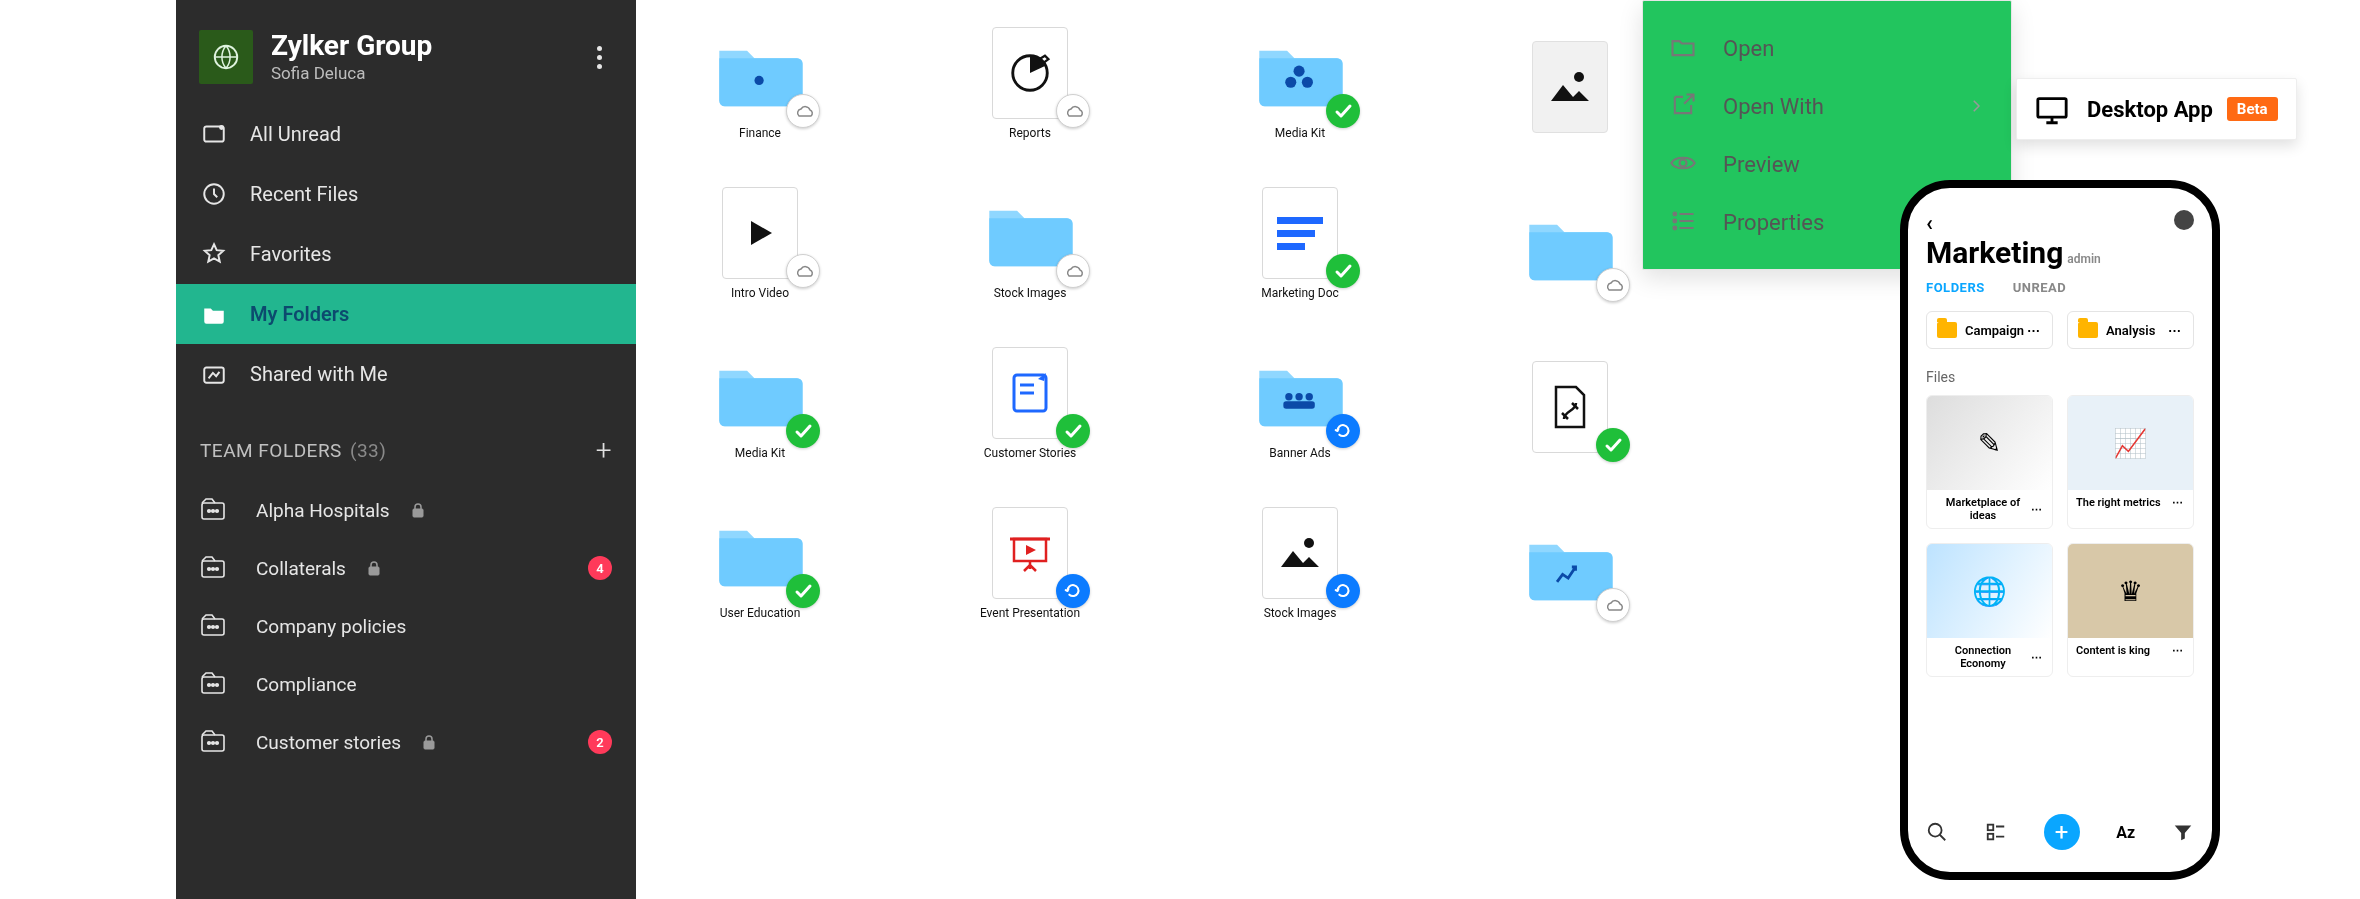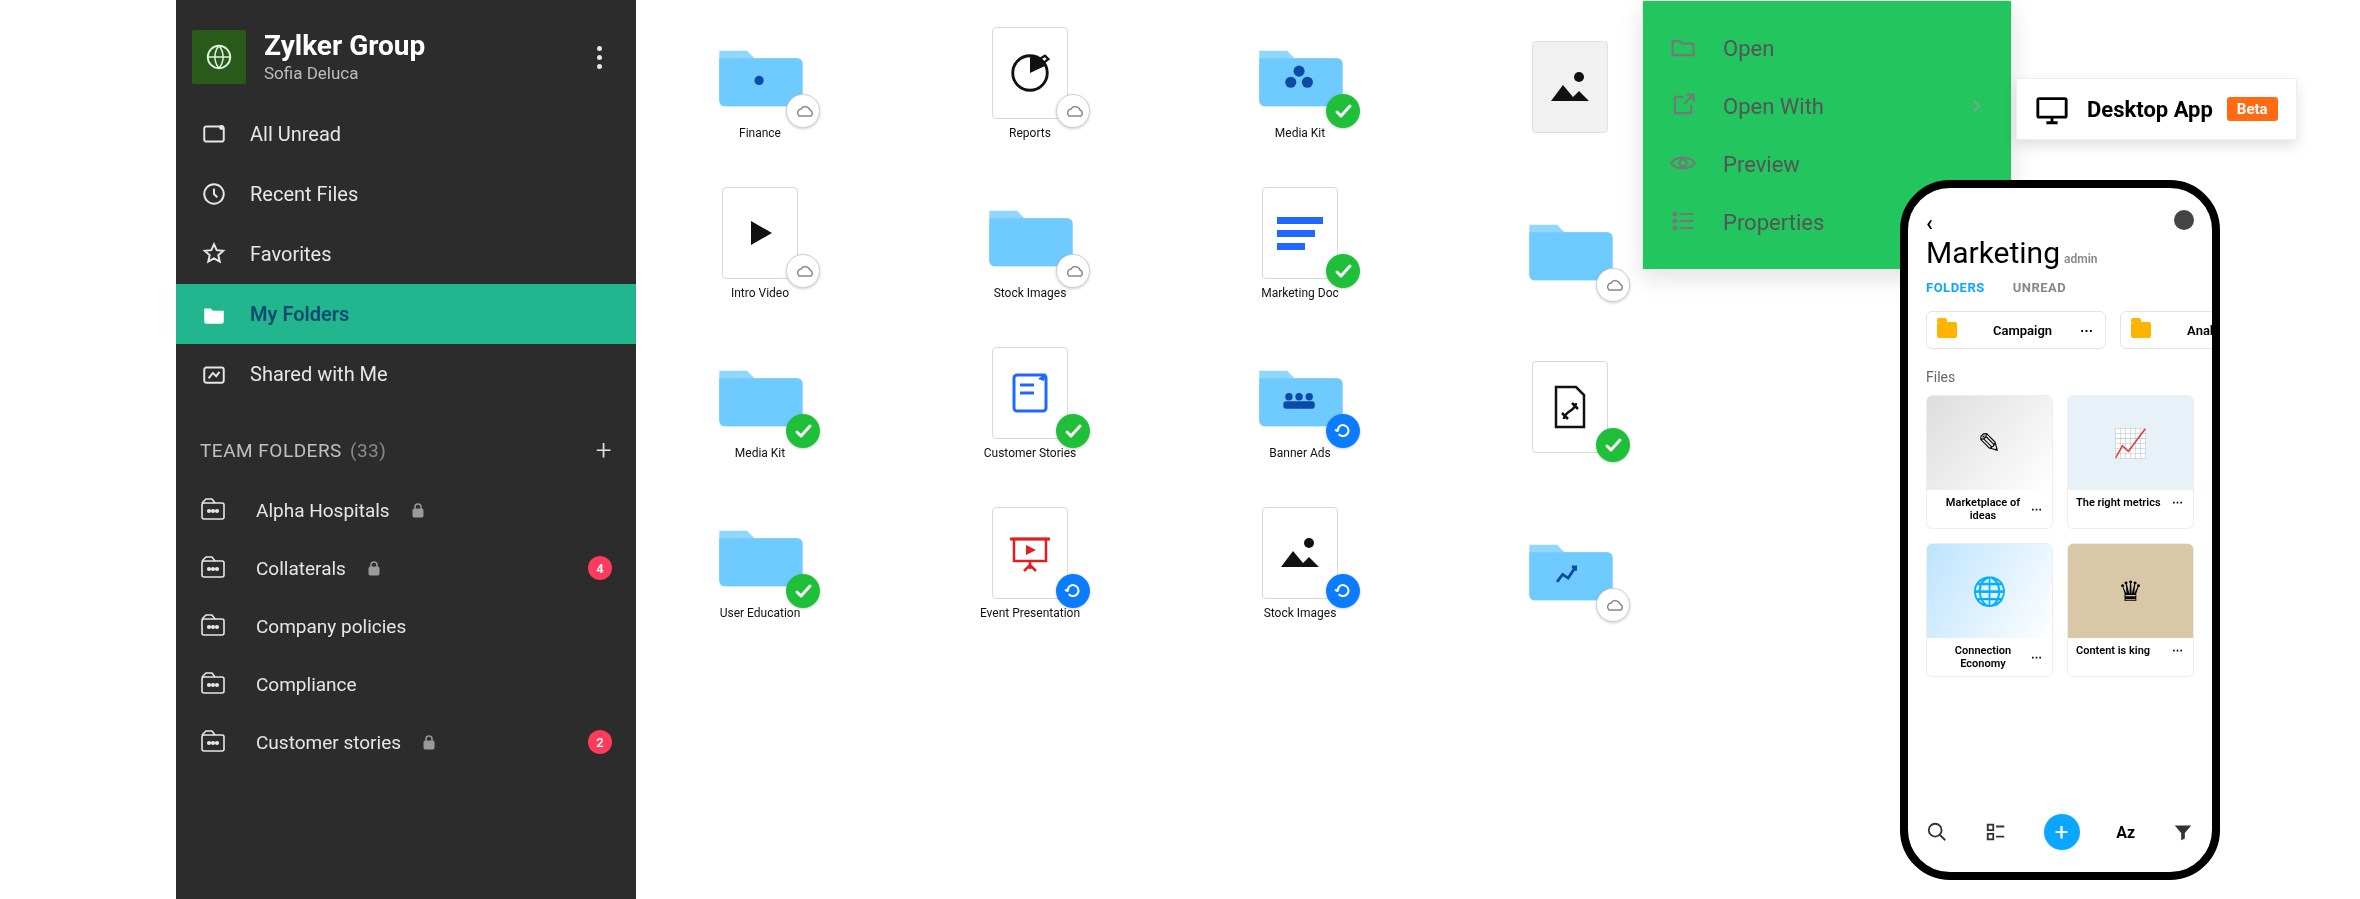--- a/index.html
+++ b/index.html
@@ -2,21 +2,21 @@
 <html><head>
 <meta charset="utf-8">
 <style>
   * { box-sizing: border-box; }
   html, body { margin:0; padding:0; background:#fff; font-family: -apple-system, "Segoe UI", Roboto, Arial, sans-serif; width:2360px; height:899px; overflow:hidden; }
   
   .canvas { position:relative; width:2360px; height:899px; }
 
   
   .sidebar { position:absolute; left:176px; top:0; width:460px; height:899px; background:#2c2c2c; color:#e6e6e6; }
-  .sb-header { display:flex; align-items:center; padding:30px 24px 20px 16px; }
+  .sb-header { display:flex; align-items:center; padding:30px 24px 20px 23px; }
   .sb-logo { width:54px; height:54px; background:#2a5a1a; display:flex; align-items:center; justify-content:center; border-radius:2px; margin-right:18px; }
   .sb-title { font-size:28px; font-weight:700; color:#fff; line-height:1.05; }
   .sb-sub { font-size:17px; color:#bdbdbd; margin-top:2px; }
   .sb-more { margin-left:auto; color:#e0e0e0; font-size:26px; letter-spacing:2px; padding:6px 10px; cursor:pointer;}
   .sb-more div{ width:5px; height:5px; background:#e6e6e6; border-radius:50%; margin:4px auto;}
   .nav-item { display:flex; align-items:center; height:60px; padding:0 24px; font-size:20px; cursor:pointer; }
   .nav-item.active { background:#22b68f; color:#0c4a6e; font-weight:600; }
   .nav-icon { width:28px; height:28px; margin-right:22px; display:flex; align-items:center; justify-content:center; }
   .nav-icon svg { stroke:#e6e6e6; fill:none; }
   .nav-item.active .nav-icon svg { stroke:#fff; fill:#fff; }
@@ -54,27 +54,27 @@
   
   .desktop-tag{ position:absolute; left:2016px; top:78px; height:62px; background:#fff; border:1px solid #eee; box-shadow:0 6px 14px rgba(0,0,0,0.12); display:flex; align-items:center; padding:0 18px; font-size:22px; font-weight:700; color:#000; border-radius:2px;}
   .desktop-tag .screen{ width:34px; height:28px; margin-right:18px;}
   .beta{ margin-left:14px; background:#ff6a13; color:#fff; font-size:15px; font-weight:700; padding:3px 10px; border-radius:3px;}
 
   
   .phone{ position:absolute; left:1900px; top:180px; width:320px; height:700px; border:8px solid #000; border-radius:50px; background:#fff; overflow:hidden;}
   .ph-body{ padding:22px 18px 0 18px;}
   .ph-back{ font-size:22px; font-weight:700;}
   .ph-info{ float:right; width:20px; height:20px; border-radius:50%; background:#444; display:inline-block;}
-  .ph-title{ font-size:30px; font-weight:400; margin:8px 0 2px 0;}
+  .ph-title{ font-size:30px; font-weight:700; margin:8px 0 2px 0;}
   .ph-role{ font-size:12px; color:#888; font-weight:600;}
   .ph-tabs{ display:flex; gap:28px; margin:10px 0 16px 0; font-size:13px; font-weight:700; letter-spacing:0.5px;}
   .ph-tab-active{ color:#0aa6ff;}
   .ph-tab{ color:#888;}
   .ph-chip-row{ display:flex; gap:14px;}
-  .ph-chip{ flex:1; border:1px solid #e4e4e4; border-radius:6px; height:38px; display:flex; align-items:center; padding:0 10px; font-size:13px; font-weight:600;gap:28px;}
+  .ph-chip{ flex:1; border:1px solid #e4e4e4; border-radius:6px; height:38px; display:flex; align-items:center; padding:0 10px; font-size:13px; font-weight:600;}
   .ph-chip .fico{width:20px;height:16px;background:#ffb400;margin-right:8px;border-radius:2px;position:relative;}
   .ph-chip .fico:before{content:"";position:absolute;top:-4px;left:0;width:10px;height:4px;background:#ffb400;border-radius:2px 2px 0 0;}
   .ph-chip .dots{margin-left:auto;font-weight:900;letter-spacing:2px;}
   .ph-files-head{ font-size:14px; color:#666; margin:20px 0 10px 0;}
   .ph-grid{ display:grid; grid-template-columns:1fr 1fr; gap:14px;}
   .ph-card{ border:1px solid #eee; border-radius:6px; overflow:hidden;}
   .ph-card-img{ height:94px; background:#eee; display:flex; align-items:center; justify-content:center; font-size:28px;}
   .ph-card-row{ display:flex; align-items:center; padding:6px 8px; font-size:11px; font-weight:600;text-align:center;}
   .ph-card-row .dots{margin-left:auto;font-weight:900;letter-spacing:2px;}
   .ph-bottom{ position:absolute; bottom:22px; left:18px; right:18px; display:flex; justify-content:space-between; align-items:center;}

